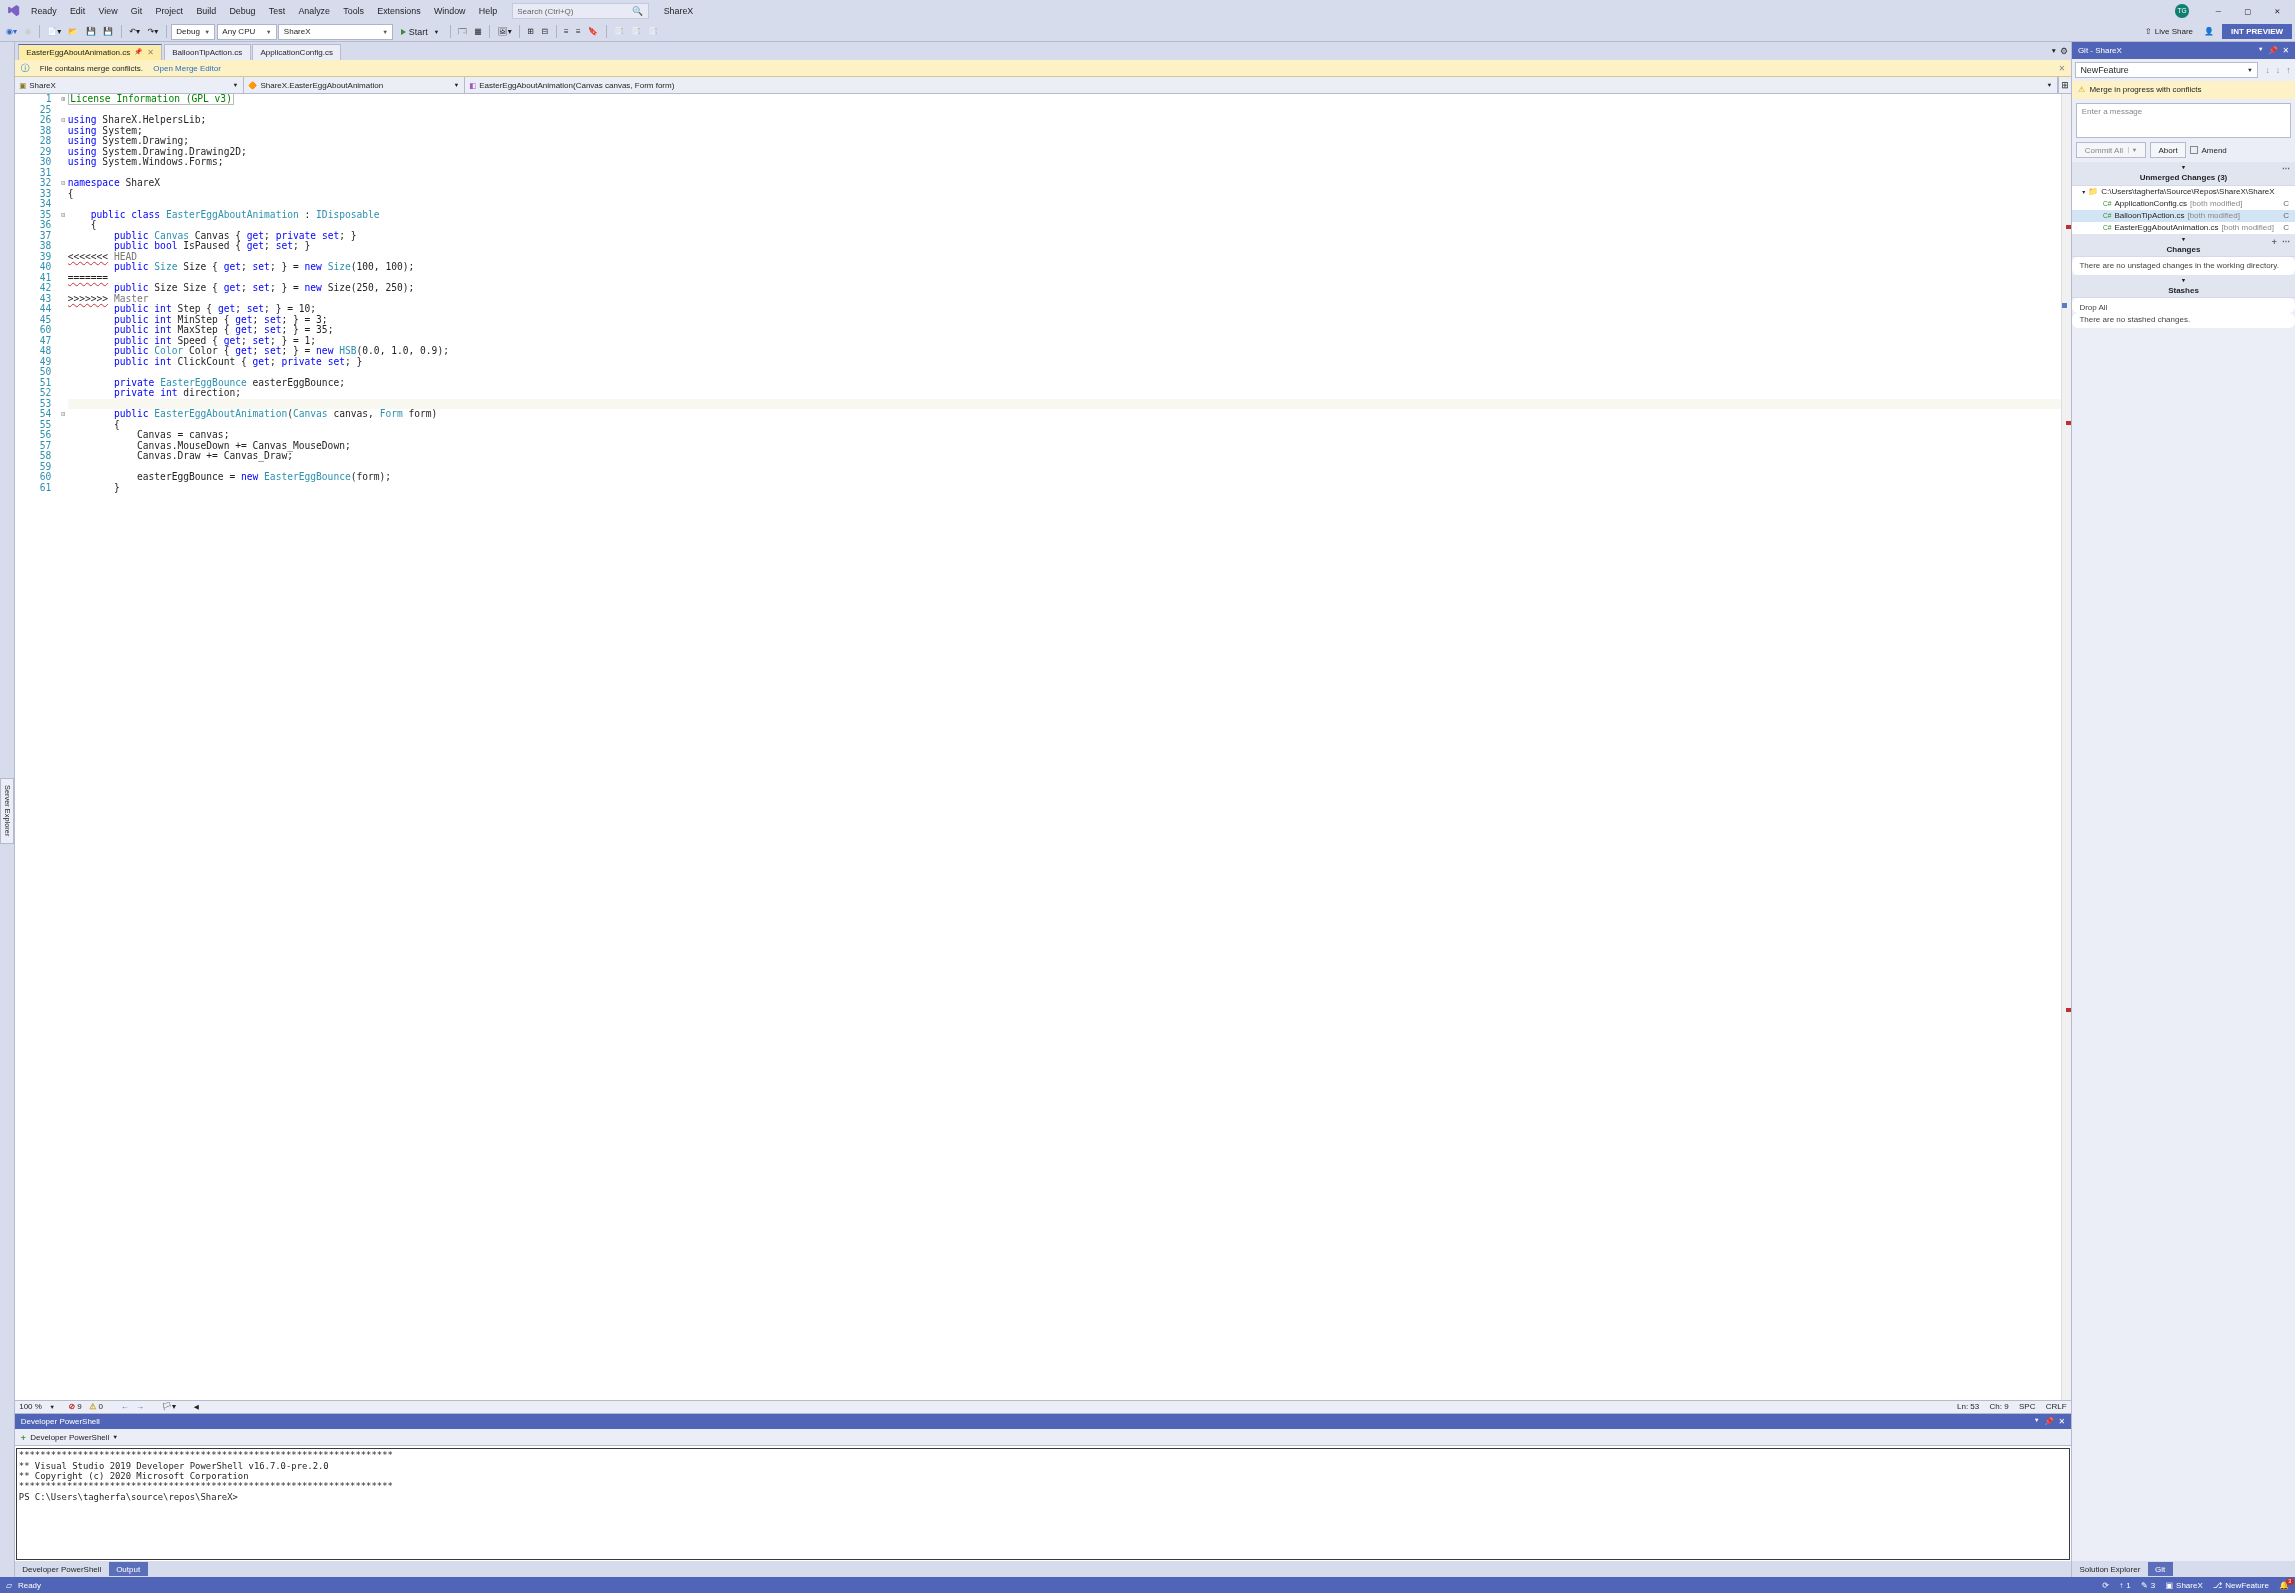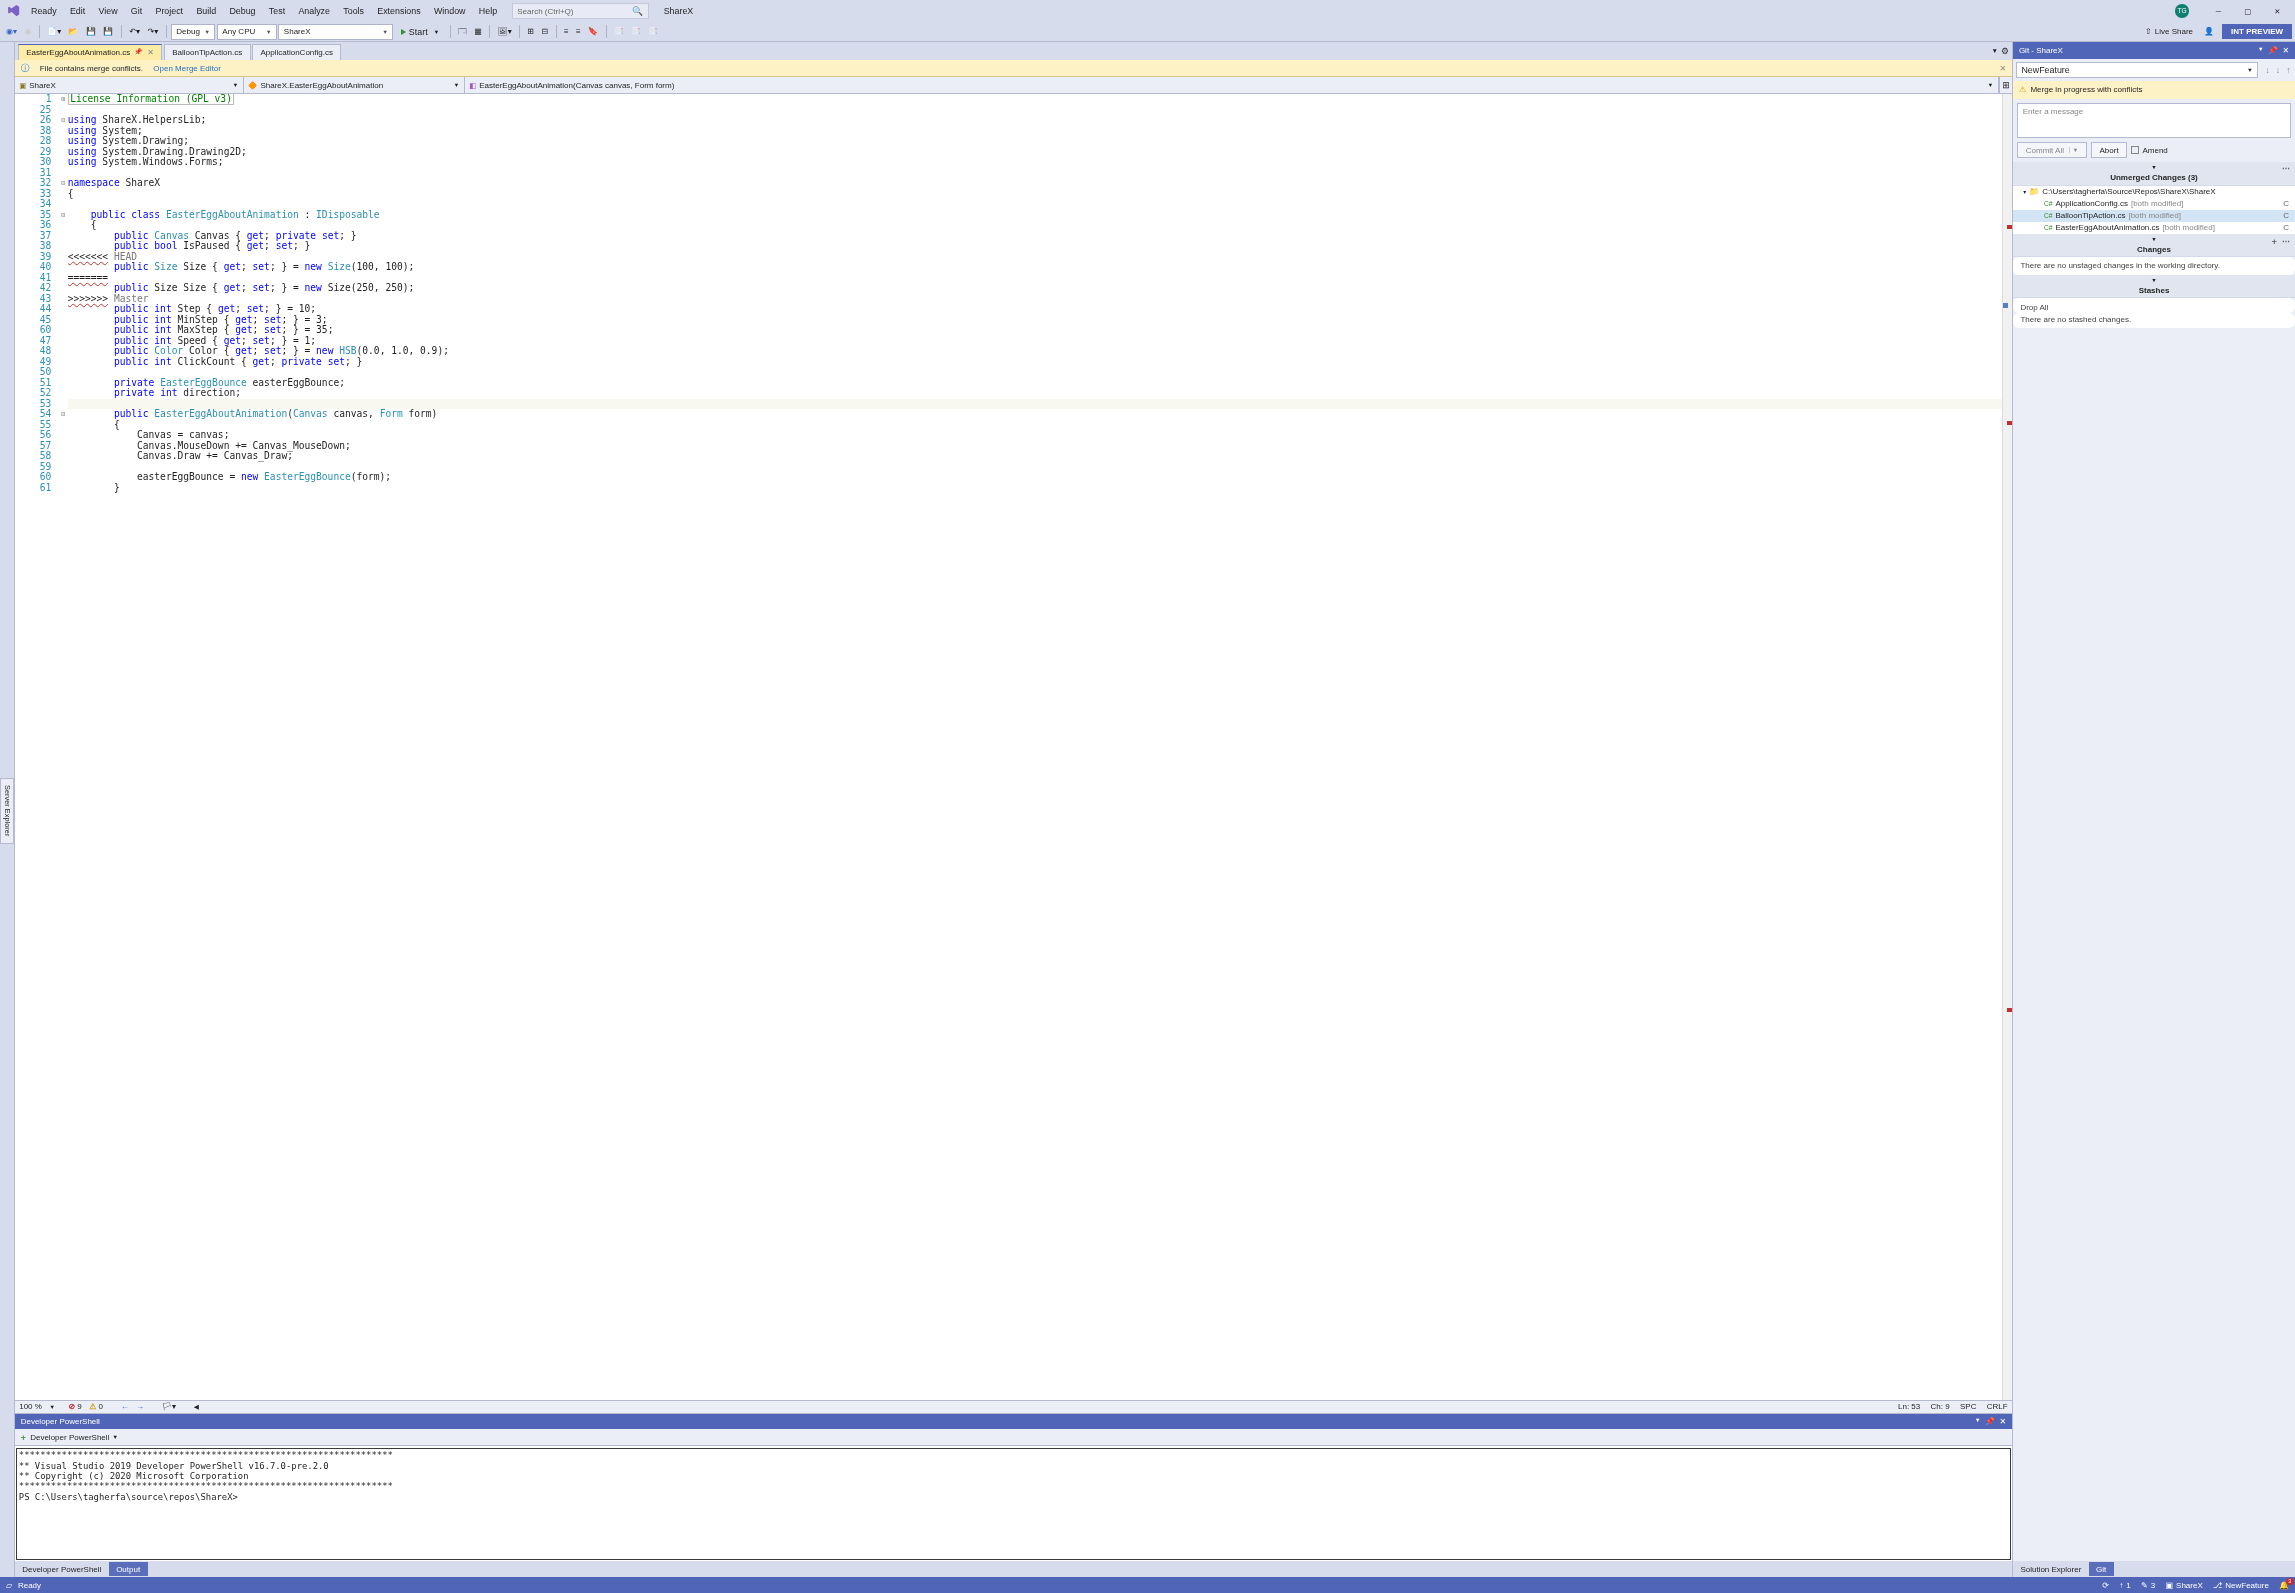--- a/index.html
+++ b/index.html
@@ -66,21 +66,21 @@
 .err-ico { color: #c03030; font-weight: bold; }
 .warn-ico { color: #c8a415; font-weight: bold; }
 .ps-panel { height: 148px; display: flex; flex-direction: column; border-top: 0.7px solid #b5bace; }
 .panel-title { height: 14.8px; background: #5065b7; color: #fff; display: flex; align-items: center; padding: 0 5.9px; font-size: 8px; }
 .panel-title .pt-right { margin-left: auto; display: flex; gap: 4.4px; }
 .ps-toolbar { height: 17.7px; background: #ebeef7; display: flex; align-items: center; padding: 0 4.4px; gap: 3px; font-size: 8px; border-bottom: 0.7px solid #b5bace; }
 .ps-body { flex: 1; background: #fff; font-family: 'Consolas', monospace; font-size: 8.9px; padding: 1.5px; border: 0.7px solid #3a3a3a; margin: 1.5px; line-height: 10.3px; overflow: hidden; white-space: pre; }
 .bottom-tabs { height: 16px; background: #d7dced; display: flex; align-items: center; }
 .bt-tab { padding: 2.2px 7.4px; font-size: 8px; cursor: pointer; }
 .bt-tab.active { background: #5a6eba; color: #fff; }
-.right-panel { width: 283px; display: flex; flex-direction: column; border-left: 0.7px solid #b5bace; background: #ebeef7; }
+.right-panel { width: 224px; display: flex; flex-direction: column; border-left: 0.7px solid #b5bace; background: #ebeef7; }
 .rp-title { height: 17px; background: #5065b7; color: #fff; display: flex; align-items: center; padding: 0 5.9px; font-size: 8px; }
 .rp-title .pt-right { margin-left: auto; display: flex; gap: 4.4px; }
 .rp-branch { background: #fff; border: 0.7px solid #b5bace; height: 16px; flex: 1; margin: 3px; display: flex; align-items: center; padding: 0 4.4px; justify-content: space-between; }
 .rp-icons-row { display: flex; gap: 5.9px; padding: 0 4.4px; color: #888; }
 .warn-bar { background: #fdf1c6; height: 17.7px; display: flex; align-items: center; padding: 0 5.9px; gap: 4.4px; font-size: 8px; }
 .commit-msg { margin: 4.4px; height: 35px; border: 0.7px solid #b5bace; background: #fff; padding: 3px 4.4px; color: #888; font-size: 8px; }
 .commit-buttons { display: flex; align-items: center; gap: 4.4px; padding: 0 4.4px 4.4px 4.4px; }
 .c-btn { border: 0.7px solid #b5bace; background: #f5f6fa; padding: 2.2px 7.4px; font-size: 8px; display: flex; align-items: center; gap: 3px; }
 .c-btn.disabled { color: #888; text-align: right; }
 .amend { display: flex; align-items: center; gap: 3px; font-size: 8px; }

